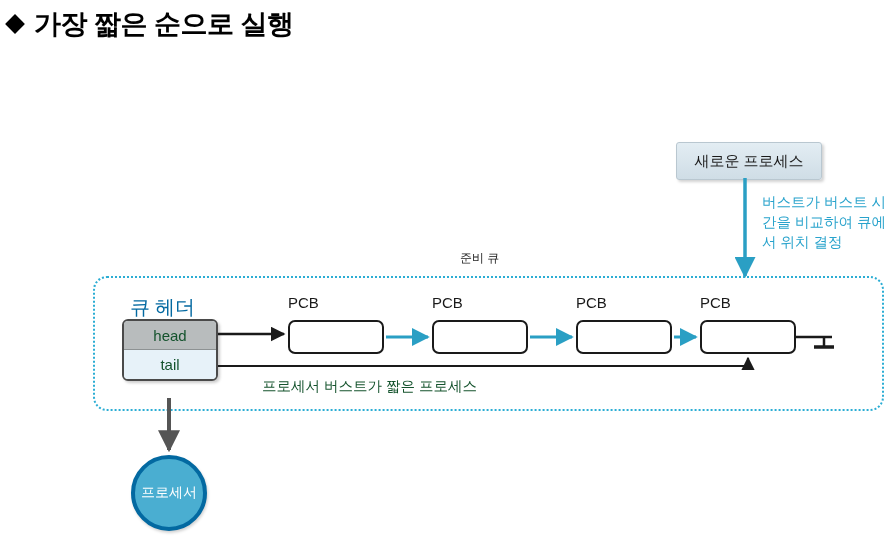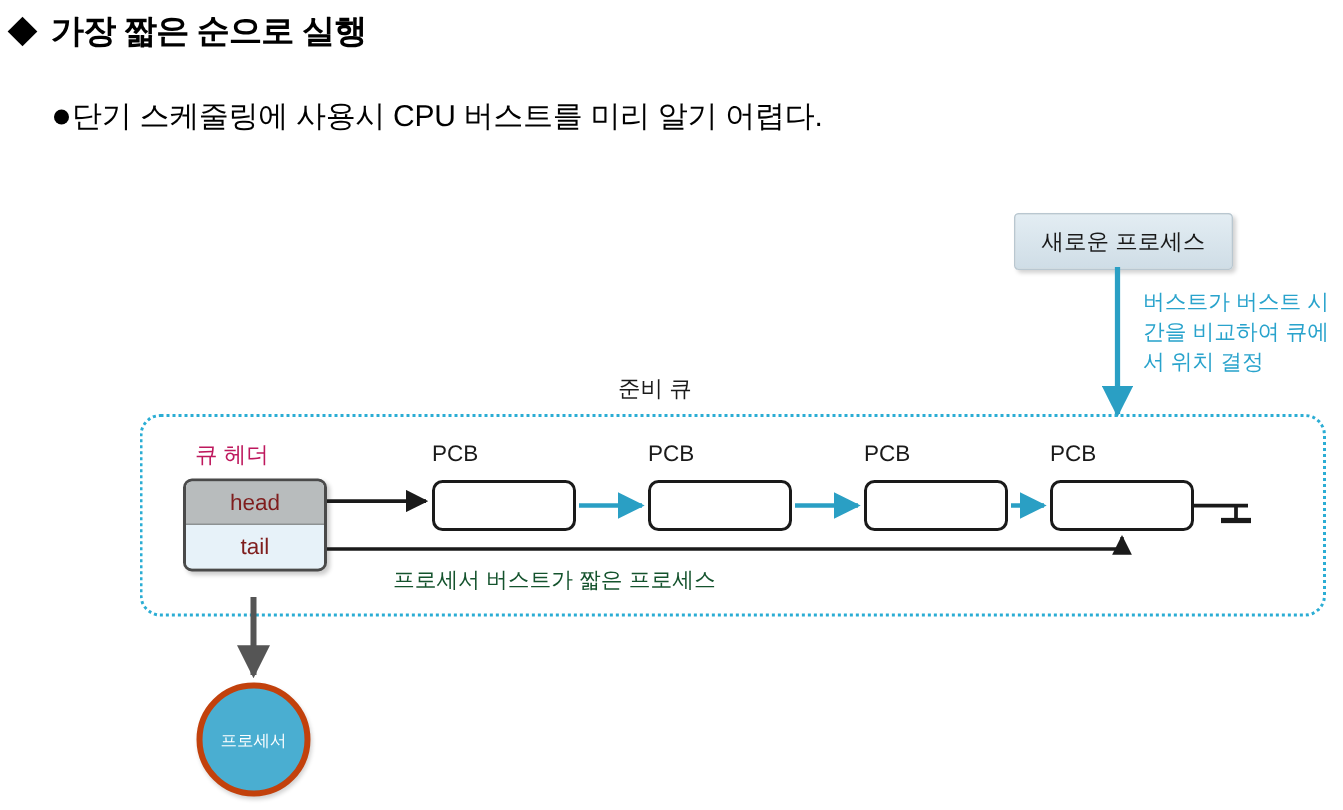--- a/index.html
+++ b/index.html
@@ -29,21 +29,21 @@
     gap: 12px;
   }
   .title-bullet {
     width: 14px;
     height: 14px;
     background: #000000;
     transform: rotate(45deg);
     flex: 0 0 auto;
   }
   .title-text {
-    font-size: 22px;
+    font-size: 27px;
     font-weight: bold;
     color: #000000;
     letter-spacing: -0.5px;
     white-space: nowrap;
   }
 
   .sub-row {
     position: absolute;
     left: 36px;
     top: 64px;
@@ -99,43 +99,44 @@
     top: 192px;
     width: 130px;
     font-size: 14.5px;
     line-height: 20px;
     color: #29a3cc;
     text-align: left;
   }
 
   .queue-label {
     position: absolute;
-    left: 412px;
+    left: 460px;
     top: 250px;
-    font-size: 15px;
+    font-size: 12px;
     color: #1a1a1a;
   }
 
   .ready-queue {
     position: absolute;
     left: 93px;
     top: 276px;
     width: 791px;
     height: 135px;
     border: 2.5px dotted #2badd4;
     border-radius: 14px;
     box-sizing: border-box;
   }
 
   .qheader-label {
     position: absolute;
     left: 130px;
     top: 294px;
-    font-size: 15px;
-    color: #be185d;
+    font-size: 20px;
+    color: #0369a1;
+    font-family: Liberation Serif, serif;
   }
 
   .qheader {
     position: absolute;
     left: 122px;
     top: 319px;
     width: 96px;
     height: 62px;
     border: 2px solid #4a4a4a;
     border-radius: 6px;
@@ -143,21 +144,21 @@
     box-sizing: border-box;
     background: #eef6fb;
     box-shadow: 2px 2px 3px rgba(0,0,0,0.2);
   }
   .qheader .cell {
     height: 50%;
     display: flex;
     align-items: center;
     justify-content: center;
     font-size: 15px;
-    color: #7f1d1d;
+    color: #14532d;
     box-sizing: border-box;
   }
   .qheader .cell.head {
     background: #b8bcbd;
     border-bottom: 1px solid #8d9293;
   }
   .qheader .cell.tail {
     background: #e7f2f9;
   }
 
@@ -194,27 +195,27 @@
   }
 
   .proc-circle {
     position: absolute;
     left: 131px;
     top: 455px;
     width: 76px;
     height: 76px;
     border-radius: 50%;
     background: #4aaed1;
-    border: 4px solid #c2410c;
+    border: 4px solid #0369a1;
     box-sizing: border-box;
     display: flex;
     align-items: center;
     justify-content: center;
     color: #ffffff;
-    font-size: 11px;
+    font-size: 14px;
     box-shadow: 1px 2px 3px rgba(0,0,0,0.18);
   }
 
   svg.overlay {
     position: absolute;
     left: 0;
     top: 0;
     width: 895px;
     height: 540px;
     pointer-events: none;
@@ -223,24 +224,20 @@
 </head>
 <body>
 
 <div class="slide">
 
   <div class="title-row">
     <span class="title-bullet"></span>
     <span class="title-text">가장 짧은 순으로 실행</span>
   </div>
 
-  <div class="sub-row">
-    <span class="sub-bullet"></span>
-    <span class="sub-text">단기 스케줄링에 사용시 CPU 버스트를 미리 알기 어렵다.</span>
-  </div>
 
   <div class="diagram">
 
     <div class="new-proc-box">새로운 프로세스</div>
 
     <div class="side-note">버스트가 버스트 시간을 비교하여 큐에서 위치 결정</div>
 
     <div class="queue-label">준비 큐</div>
 
     <div class="ready-queue"></div>

